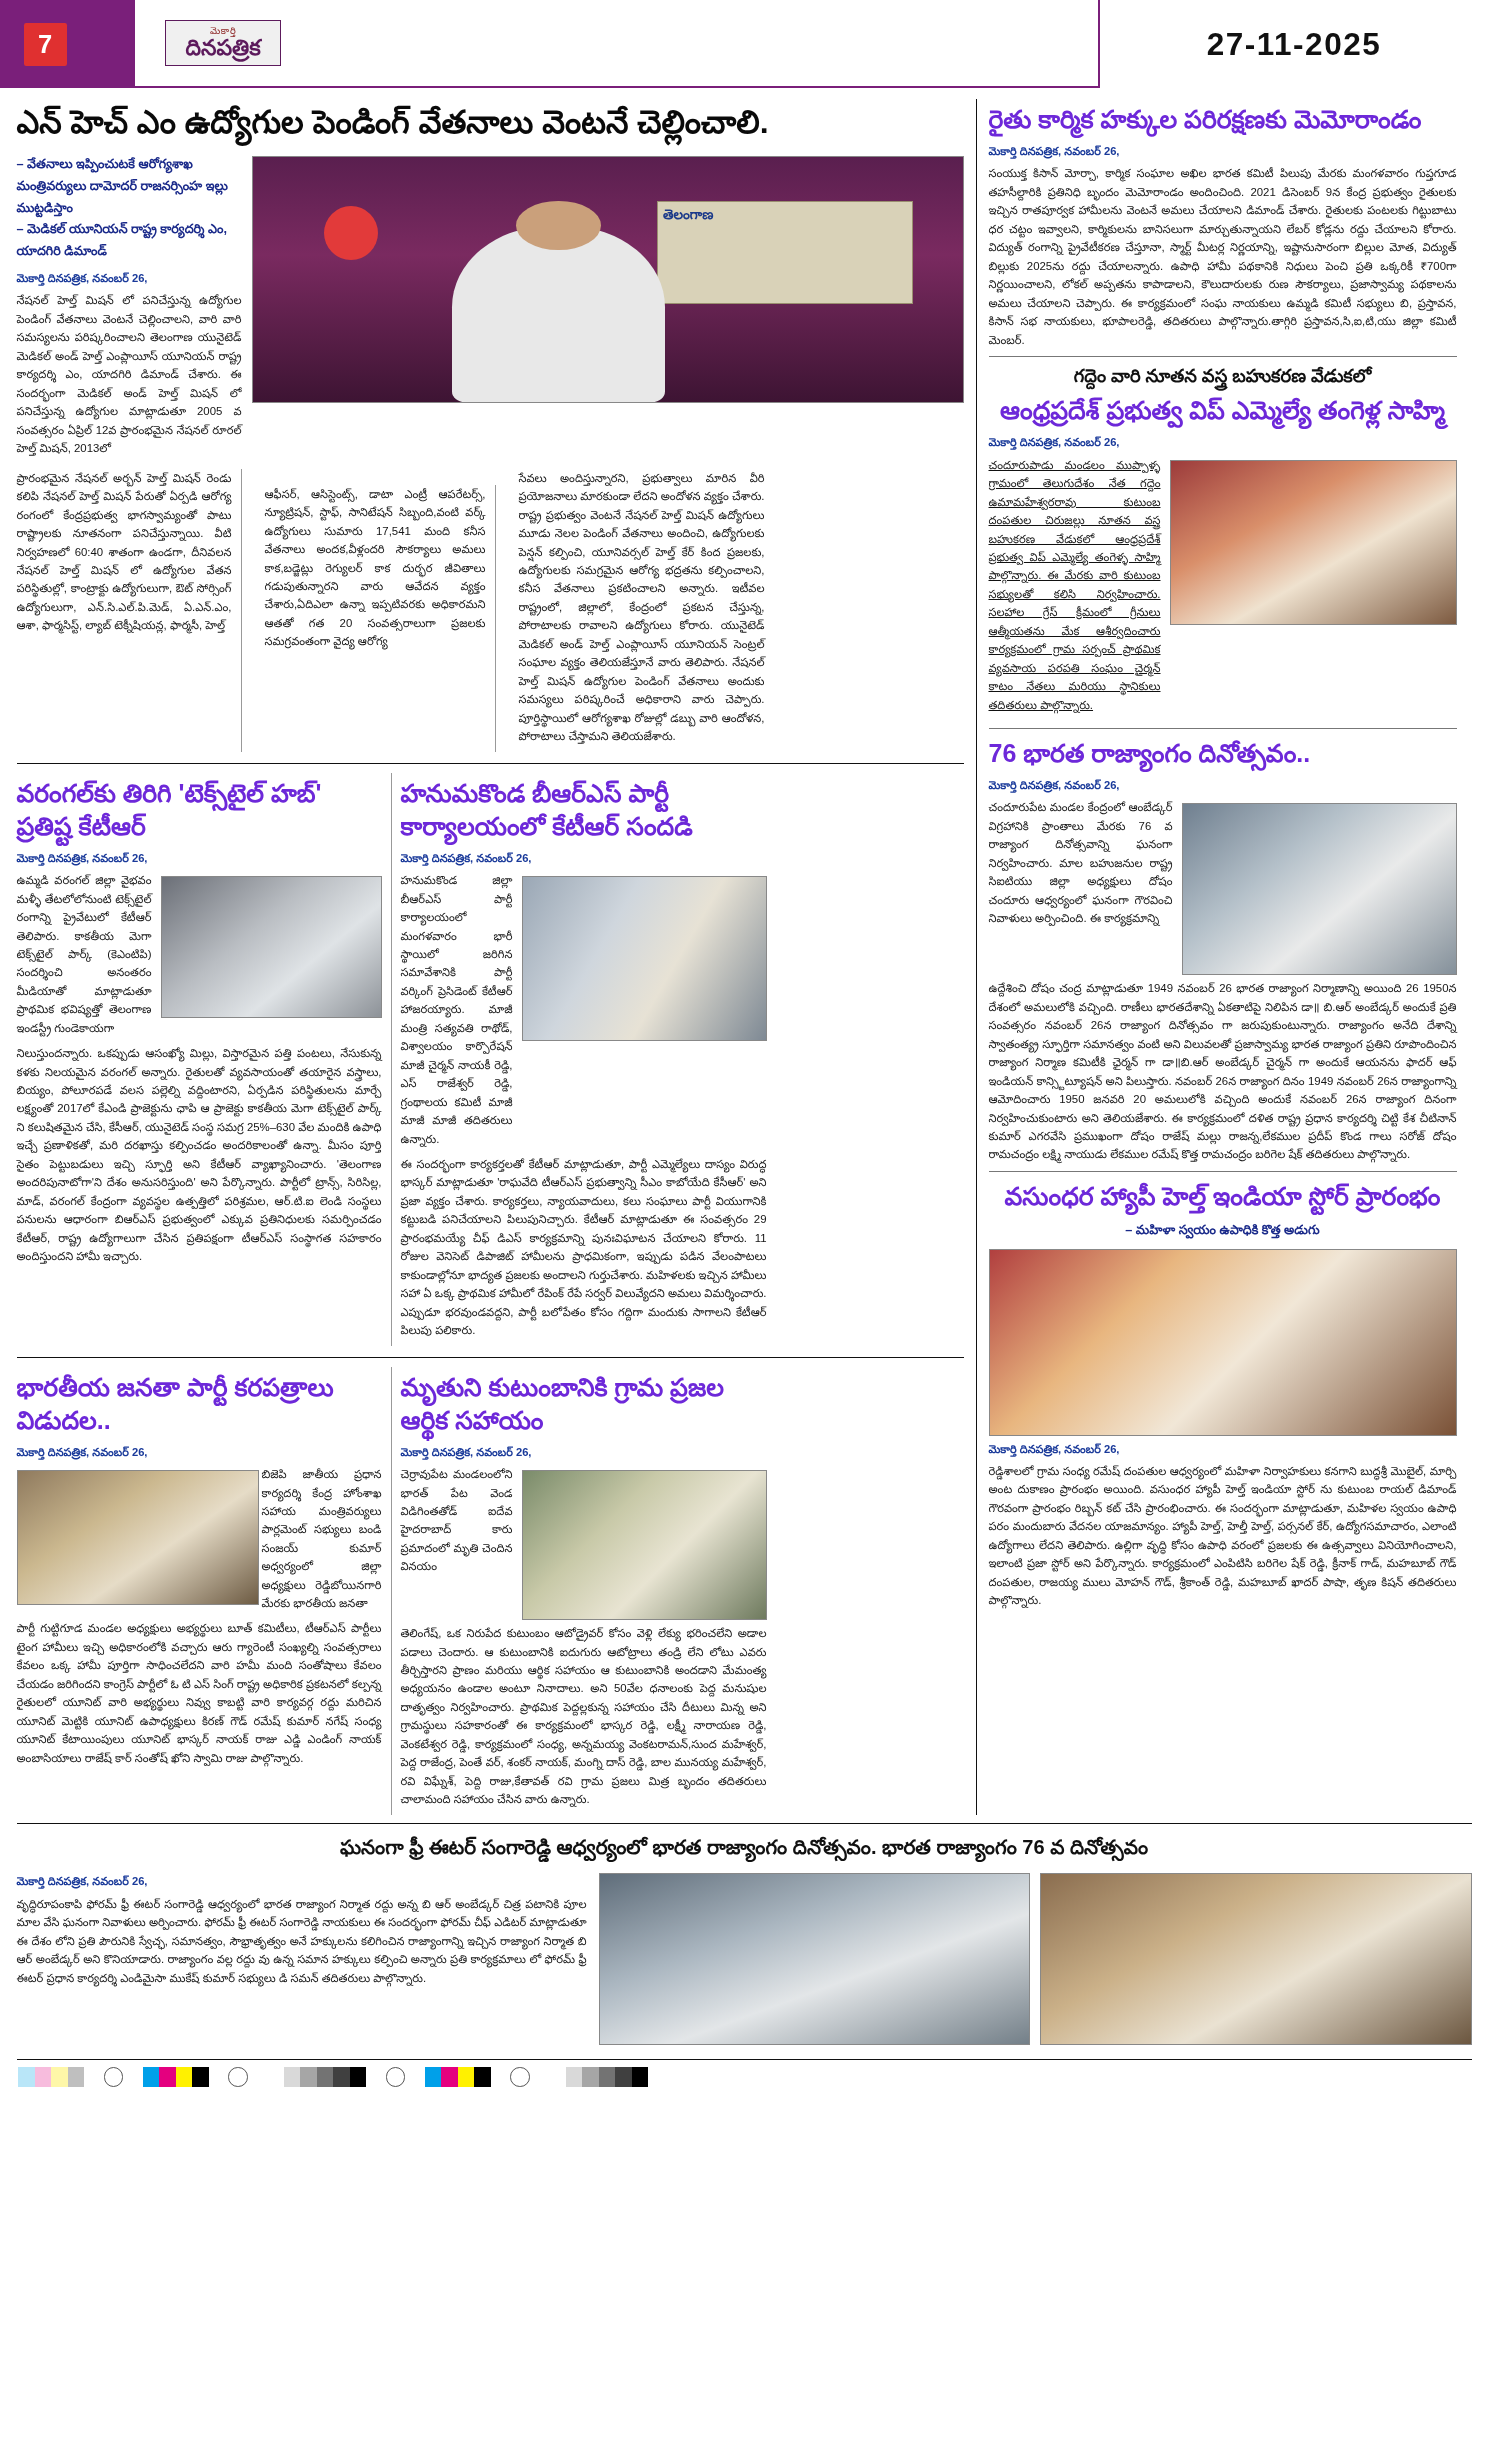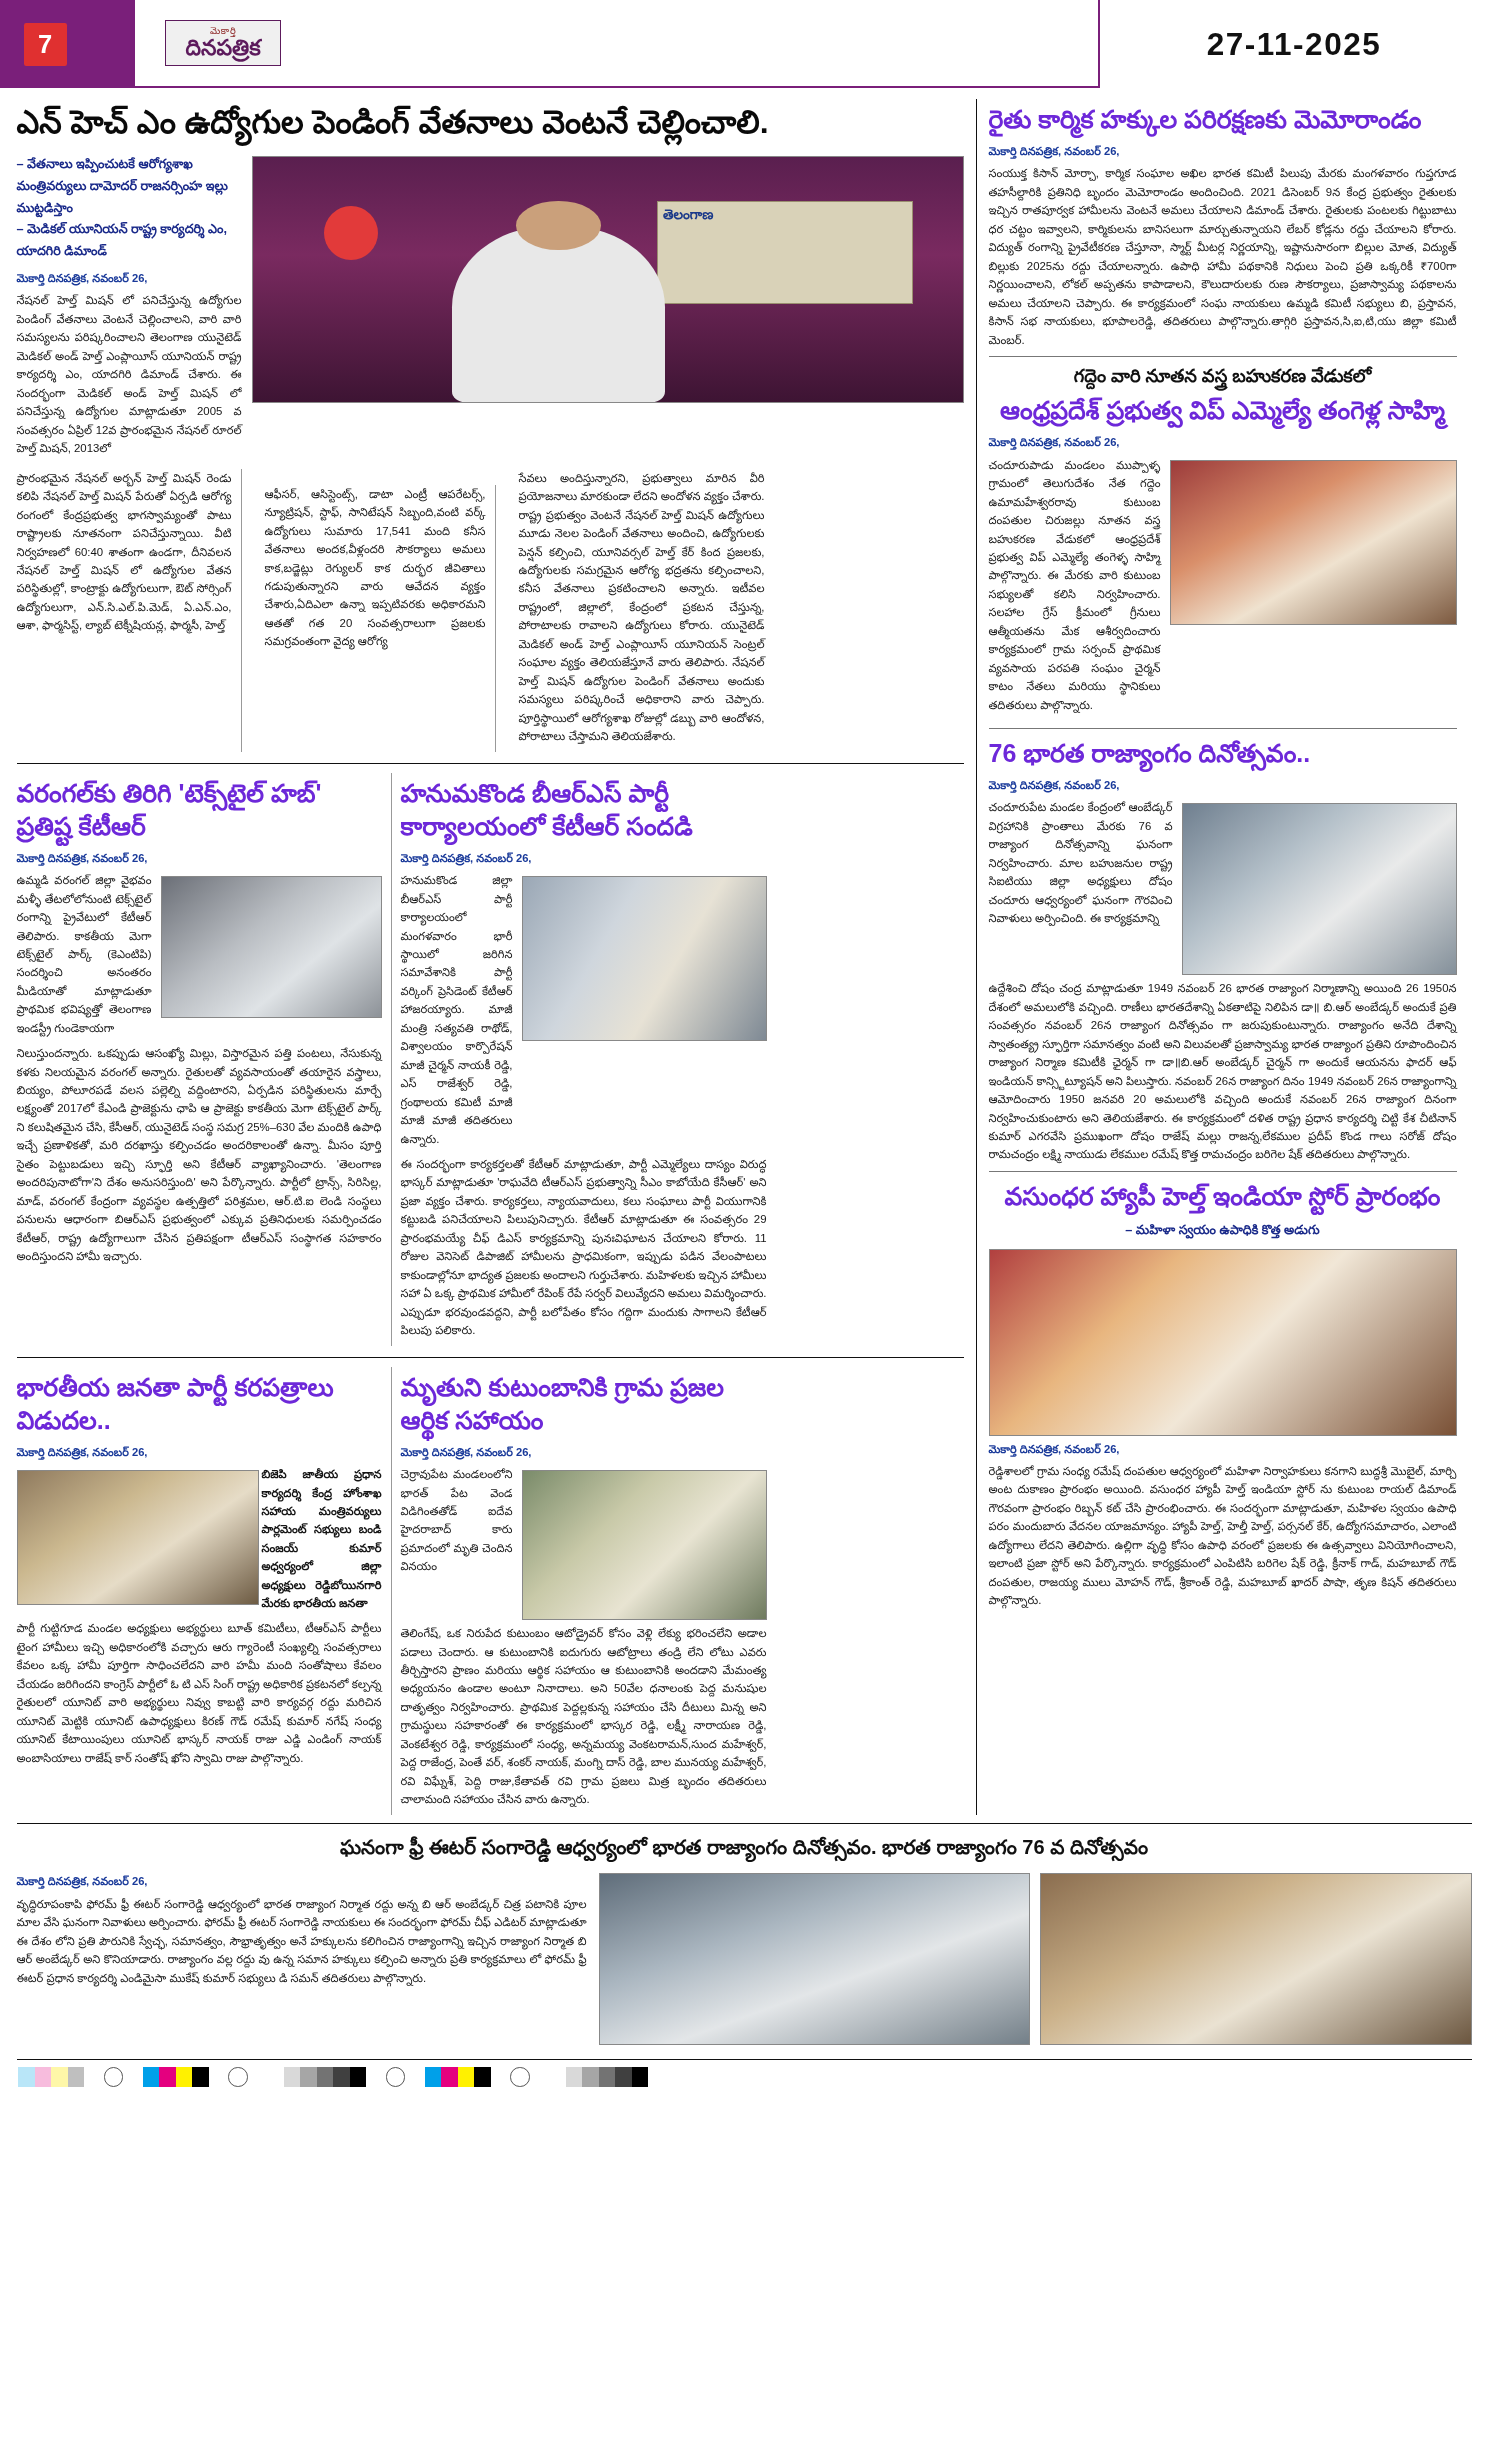--- a/index.html
+++ b/index.html
@@ -334,21 +334,21 @@
           <p class="body">ఈ సందర్భంగా కార్యకర్తలతో కేటీఆర్ మాట్లాడుతూ, పార్టీ ఎమ్మెల్యేలు దాస్యం విరుద్ధ భాస్కర్ మాట్లాడుతూ 'రాఘవేది టీఆర్ఎస్ ప్రభుత్వాన్ని సీఎం కాబోయేది కేసీఆర్' అని ప్రజా వ్యక్తం చేశారు. కార్యకర్తలు, న్యాయవాదులు, కలు సంఘాలు పార్టీ వియుగానికి కట్టుబడి పనిచేయాలని పిలుపునిచ్చారు. కేటీఆర్ మాట్లాడుతూ ఈ సంవత్సరం 29 ప్రారంభమయ్యే చీఫ్ డిఎస్ కార్యక్రమాన్ని పునఃవిఘాటన చేయాలని కోరారు. 11 రోజుల వెనిసెట్ డిపాజిట్ హామీలను ప్రాధమికంగా, ఇప్పుడు పడిన వేలంపాటలు కాకుండాల్లోనూ భాద్యత ప్రజలకు అందాలని గుర్తుచేశారు. మహిళలకు ఇచ్చిన హామీలు సహా ఏ ఒక్క ప్రాథమిక హామీలో రేపింక్ రేపే సర్వర్ విలువ్యేదని అమలు విమర్శించారు. ఎప్పుడూ భరవుండవద్దని, పార్టీ బలోపేతం కోసం గద్దిగా మందుకు సాగాలని కేటీఆర్ పిలుపు పలికారు.</p>
         </div>
       </div>
 
       <div class="rule"></div>
 
       <div class="subcols">
         <div class="sc vrule" style="width:375px;">
           <h2 class="headline">భారతీయ జనతా పార్టీ కరపత్రాలు విడుదల..</h2>
           <div class="byline">మెకార్తి దినపత్రిక, నవంబర్ 26,</div>
-          <div style="display:flex; gap:3px;font-weight:bold;">
+          <div style="display:flex; gap:3px;">
             <div style="flex:1;">
               <div class="photo ph-f" style="height:135px;"></div>
             </div>
             <div style="width:120px;">
               <p class="body">బిజెపి జాతీయ ప్రధాన కార్యదర్శి కేంద్ర హోంశాఖ సహాయ మంత్రివర్యులు పార్లమెంట్ సభ్యులు బండి సంజయ్ కుమార్ అధ్వర్యంలో జిల్లా అధ్యక్షులు రెడ్డిబోయినగారి మేరకు భారతీయ జనతా</p>
             </div>
           </div>
           <p class="body">పార్టీ గుట్టిగూడ మండల అధ్యక్షులు అభ్యర్థులు బూత్ కమిటీలు, టీఆర్ఎస్ పార్టీలు టైంగ హామీలు ఇచ్చి అధికారంలోకి వచ్చారు ఆరు గ్యారెంటీ సంఖ్యల్ని సంవత్సరాలు కేవలం ఒక్క హామీ పూర్తిగా సాధించలేదని వారి హమీ మంది సంతోషాలు కేవలం చేయడం జరిగిందని కాంగ్రెస్ పార్టీలో ఓ టి ఎస్ సింగ్ రాష్ట్ర అధికారిక ప్రకటనలో కల్పన్న రైతులలో యూనిట్ వారి అభ్యర్థులు నివ్వు కాబట్టి వారి కార్యవర్గ రద్దు మరిచిన యూనిట్ మెట్టికి యూనిట్ ఉపాధ్యక్షులు కిరణ్ గౌడ్ రమేష్ కుమార్ నగేష్ సంధ్య యూనిట్ కేటాయింపులు యూనిట్ భాస్కర్ నాయక్ రాజు ఎడ్డి ఎండింగ్ నాయక్ అంబాసియాలు రాజేష్ కార్ సంతోష్ ఖోని స్వామి రాజు పాల్గొన్నారు.</p>
         </div>
 
@@ -374,21 +374,21 @@
       <h2 class="headline">రైతు కార్మిక హక్కుల పరిరక్షణకు మెమోరాండం</h2>
       <div class="byline">మెకార్తి దినపత్రిక, నవంబర్ 26,</div>
       <p class="body">సంయుక్త కిసాన్ మోర్చా, కార్మిక సంఘాల అఖిల భారత కమిటీ పిలుపు మేరకు మంగళవారం గుప్తగూడ తహసీల్దారికి ప్రతినిధి బృందం మెమోరాండం అందించింది. 2021 డిసెంబర్ 9న కేంద్ర ప్రభుత్వం రైతులకు ఇచ్చిన రాతపూర్వక హామీలను వెంటనే అమలు చేయాలని డిమాండ్ చేశారు. రైతులకు పంటలకు గిట్టుబాటు ధర చట్టం ఇవ్వాలని, కార్మికులను బానిసలుగా మార్చుతున్నాయని లేబర్ కోడ్లను రద్దు చేయాలని కోరారు. విద్యుత్ రంగాన్ని ప్రైవేటీకరణ చేస్తూనా, స్మార్ట్ మీటర్ల నిర్ణయాన్ని, ఇష్టానుసారంగా బిల్లుల మోత, విద్యుత్ బిల్లుకు 2025ను రద్దు చేయాలన్నారు. ఉపాధి హామీ పథకానికి నిధులు పెంచి ప్రతి ఒక్కరికీ ₹700గా నిర్ణయించాలని, లోకల్ అప్పతను కాపాడాలని, కౌలుదారులకు రుణ సౌకర్యాలు, ప్రజాస్వామ్య పథకాలను అమలు చేయాలని చెప్పారు. ఈ కార్యక్రమంలో సంఘ నాయకులు ఉమ్మడి కమిటీ సభ్యులు బి, ప్రస్తావన, కిసాన్ సభ నాయకులు, భూపాలరెడ్డి, తదితరులు పాల్గొన్నారు.తాగ్గిరి ప్రస్తావన,సి,ఐ,టి,యు జిల్లా కమిటీ మెంబర్.</p>
 
       <div class="rule-thin"></div>
 
       <h3 class="headline center" style="font-size:18px;">గద్దెం వారి నూతన వస్త్ర బహుకరణ వేడుకలో</h3>
       <h2 class="headline center">ఆంధ్రప్రదేశ్ ప్రభుత్వ విప్ ఎమ్మెల్యే తంగెళ్ల సాహ్మి</h2>
       <div class="byline">మెకార్తి దినపత్రిక, నవంబర్ 26,</div>
       <div style="display:flex; gap:9px;">
-        <div style="width:172px;">
+        <div style="width:172px;text-decoration:underline;">
           <p class="body">చందూరుపాడు మండలం ముప్పాళ్ళ గ్రామంలో తెలుగుదేశం నేత గద్దెం ఉమామహేశ్వరరావు కుటుంబ దంపతుల చిరుజల్లు నూతన వస్త్ర బహుకరణ వేడుకలో ఆంధ్రప్రదేశ్ ప్రభుత్వ విప్ ఎమ్మెల్యే తంగెళ్ళ సాహ్మి పాల్గొన్నారు. ఈ మేరకు వారి కుటుంబ సభ్యులతో కలిసి నిర్వహించారు. సలహాల గ్రేస్ క్రీమంలో గ్రీనులు ఆత్మీయతను మేక ఆశీర్వదించారు కార్యక్రమంలో గ్రామ సర్పంచ్ ప్రాథమిక వ్యవసాయ పరపతి సంఘం చైర్మన్ కాటం నేతలు మరియు స్థానికులు తదితరులు పాల్గొన్నారు.</p>
         </div>
         <div style="flex:1;">
           <div class="photo ph-h" style="height:165px;"></div>
         </div>
       </div>
 
       <div class="rule-thin"></div>
 
       <h2 class="headline">76 భారత రాజ్యాంగం దినోత్సవం..</h2>

